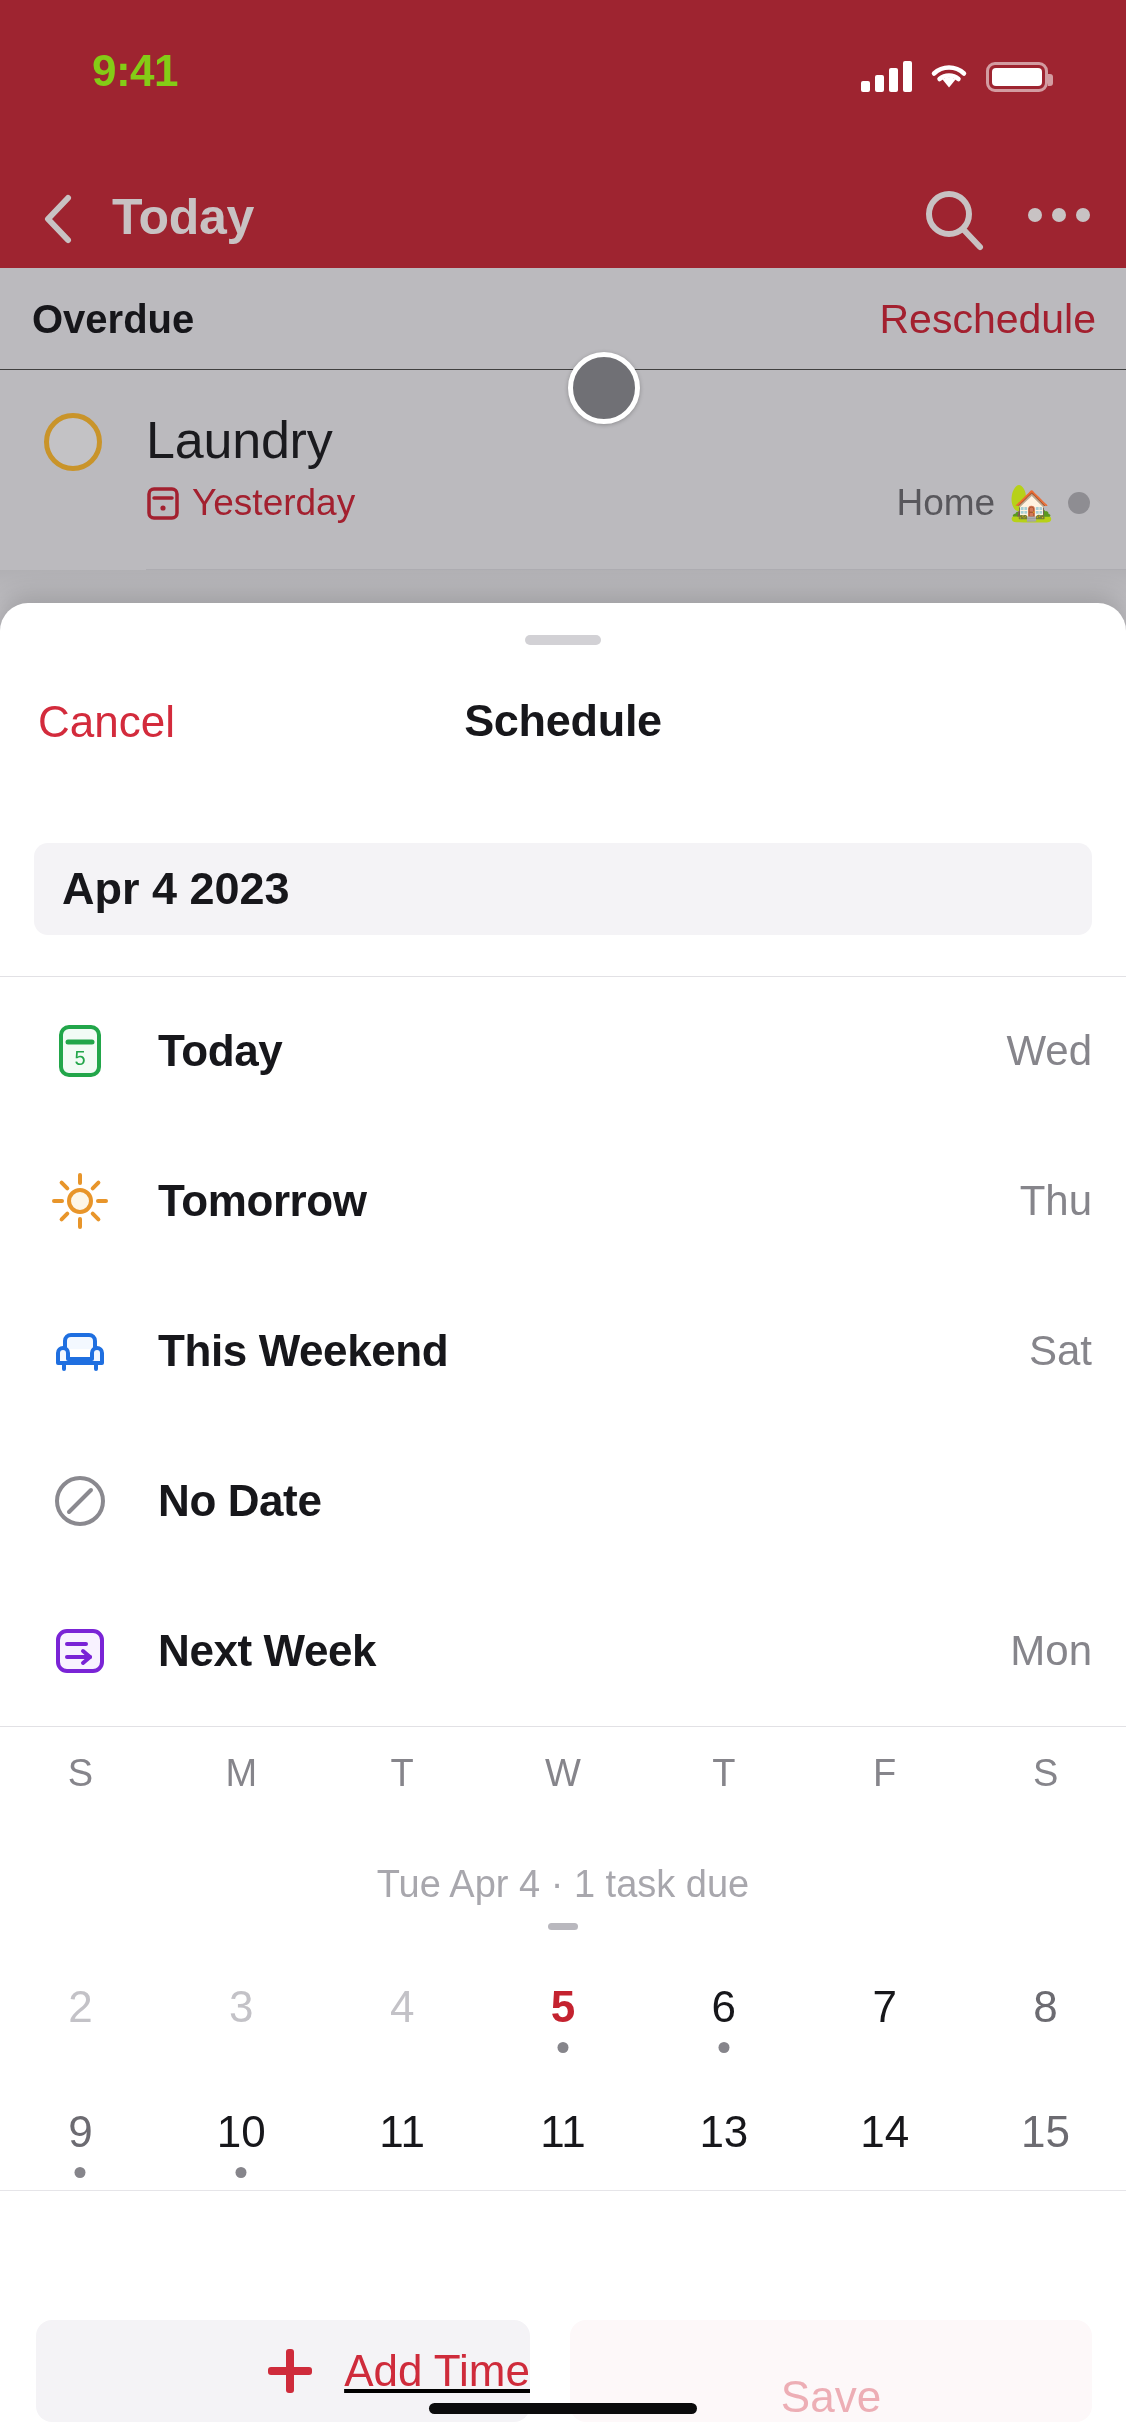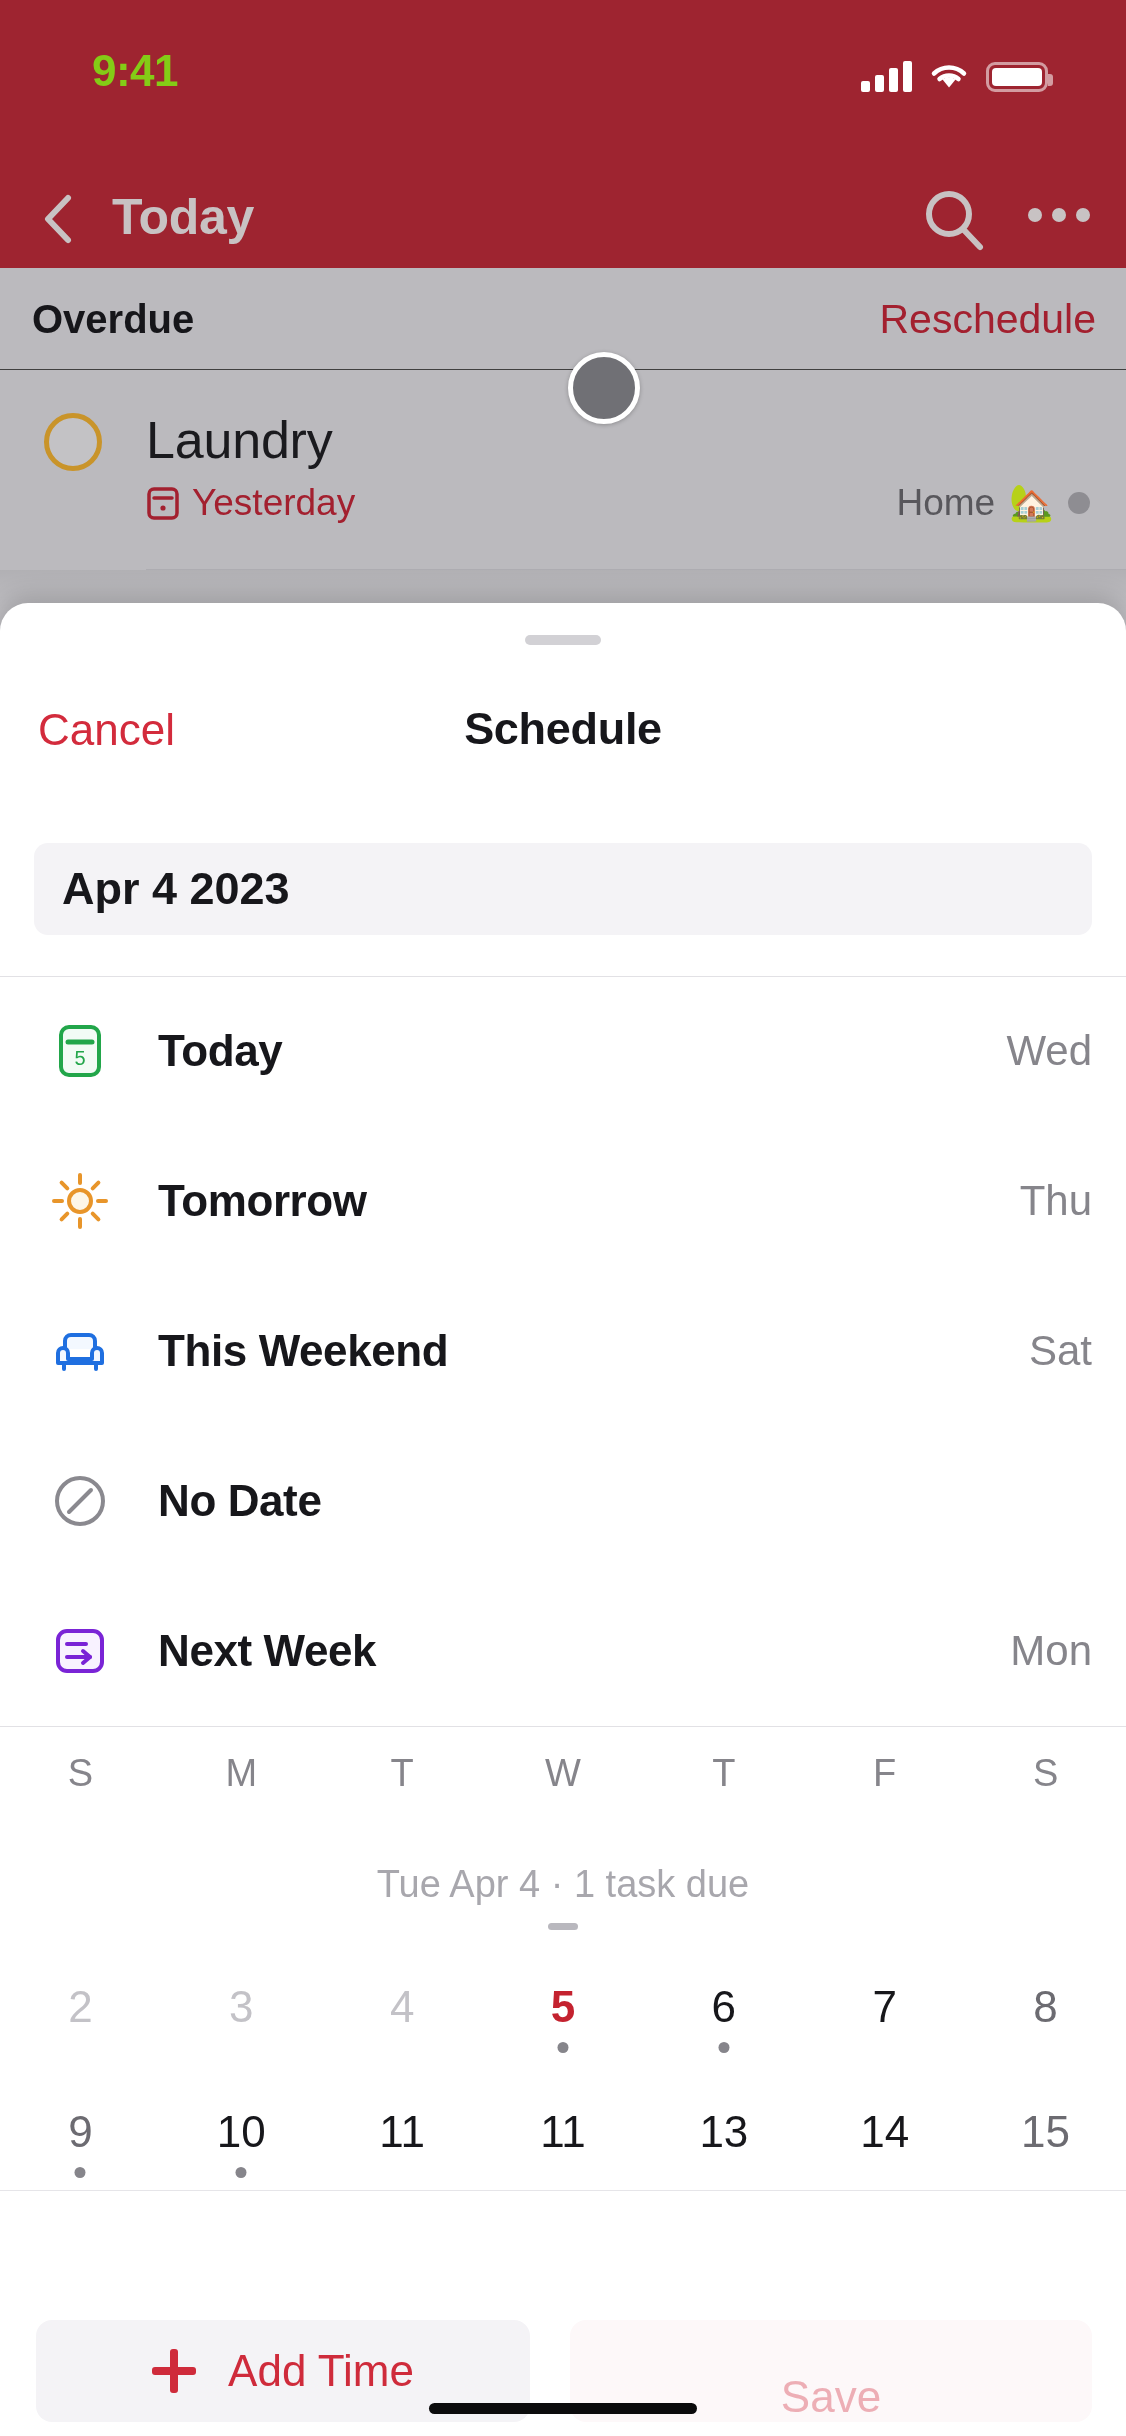--- a/index.html
+++ b/index.html
@@ -125,21 +125,21 @@
     position: absolute; left: 0; top: 603px; width: 1126px; height: 1833px;
     background: #fff;
     border-radius: 28px 28px 0 0;
     box-shadow: 0 -6px 24px rgba(0,0,0,0.18);
     overflow: hidden;
   }
   .grabber {
     position: absolute; left: 50%; top: 32px; transform: translateX(-50%);
     width: 76px; height: 10px; border-radius: 5px; background: #d2d1d5;
   }
-  .sheet-header { position: absolute; left: 0; top: 8px; width: 1126px; height: 135px; }
+  .sheet-header { position: absolute; left: 0; top: 0; width: 1126px; height: 135px; }
   .sheet-cancel {
     position: absolute; left: 38px; top: 94px;
     font-size: 44px; color: #d32b3c;
   }
   .sheet-title {
     position: absolute; left: 0; top: 92px; width: 1126px; text-align: center;
     font-size: 45px; font-weight: 700; color: #17171b; letter-spacing: -0.3px;
   }
 
   .date-field {
@@ -216,21 +216,21 @@
 
   
   .footer {
     position: absolute; left: 0; top: 1703px; width: 1126px; height: 130px;
     background: #fff;
   }
   .btn-addtime {
     position: absolute; left: 36px; top: 14px;
     width: 494px; height: 102px;
     background: #f4f3f6; border-radius: 16px;
-    display: flex; align-items: center; justify-content: center; gap: 32px;
+    display: flex; align-items: center; justify-content: flex-end; gap: 32px; text-decoration: underline;
   }
   .plus-icon { width: 44px; height: 44px; position: relative; }
   .plus-icon::before, .plus-icon::after {
     content: ""; position: absolute; background: #cf2b3b; border-radius: 3px;
   }
   .plus-icon::before { left: 0; top: 18px; width: 44px; height: 8px; }
   .plus-icon::after { top: 0; left: 18px; height: 44px; width: 8px; }
   .btn-addtime span { font-size: 44px; color: #cf2b3b; }
   .btn-save {
     position: absolute; left: 570px; top: 14px;

